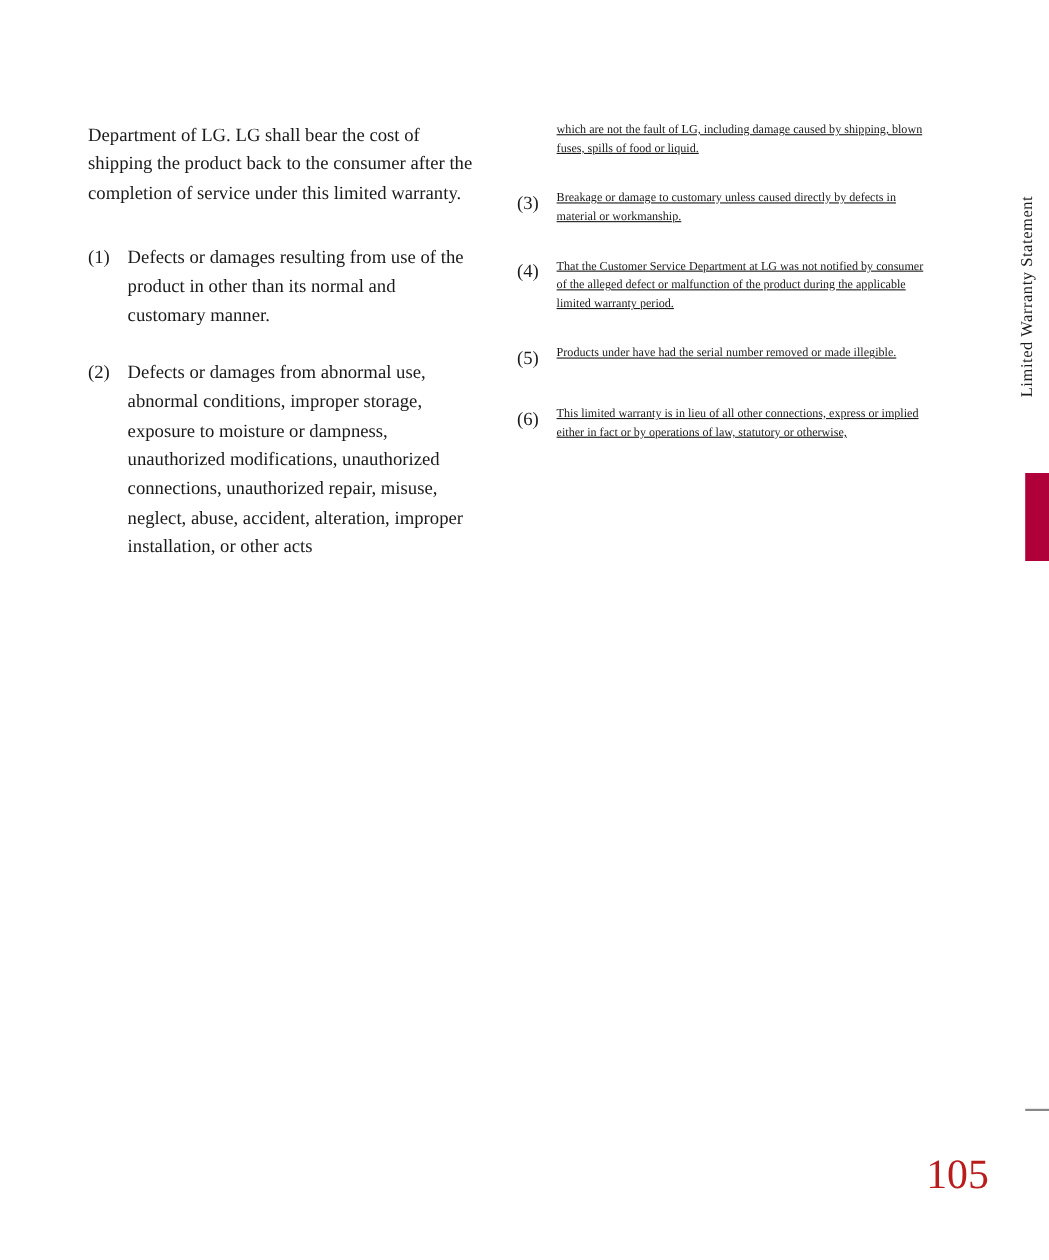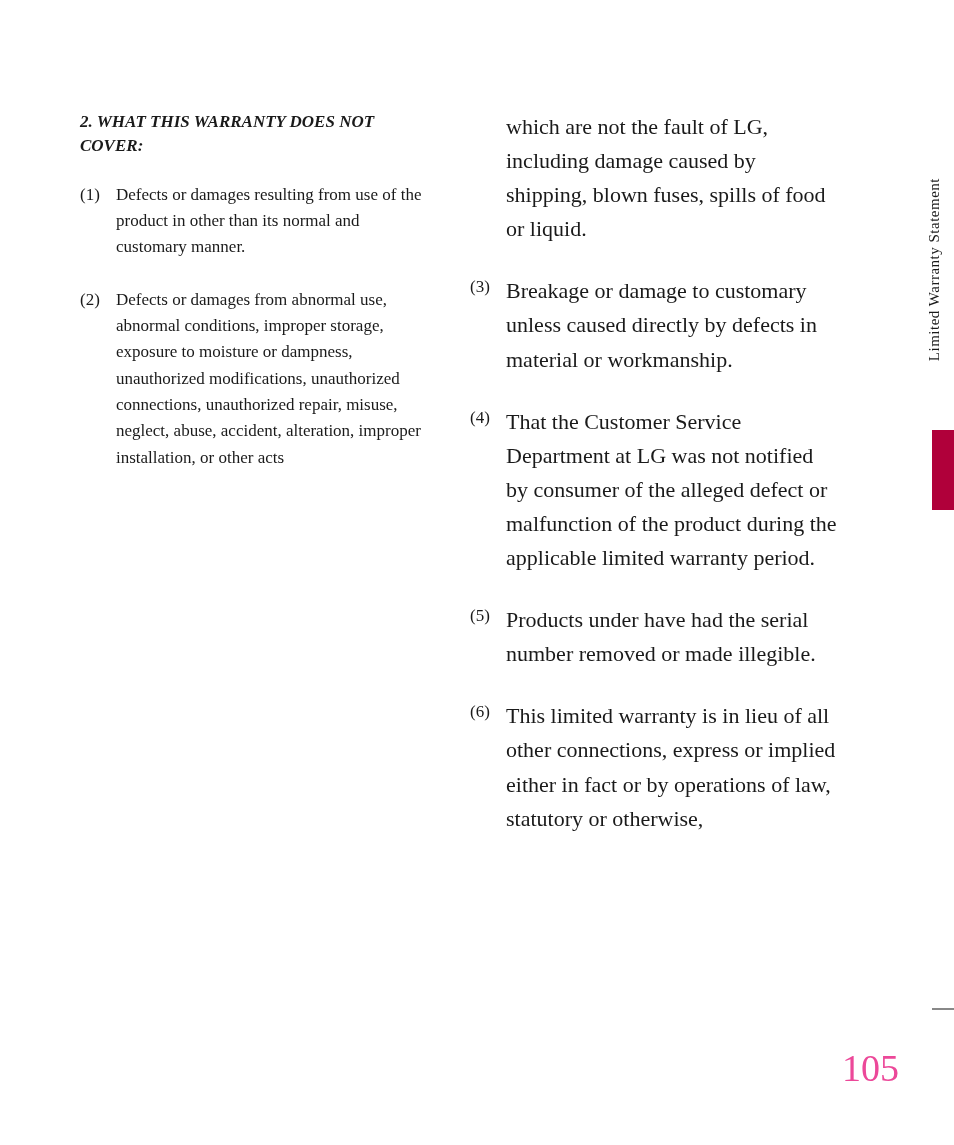--- a/index.html
+++ b/index.html
@@ -89,23 +89,24 @@
       align-items: flex-start;
     }
 
     .right-list-number {
       min-width: 36px;
       font-size: 17px;
       line-height: 1.55;
     }
 
     .right-list-text {
-      font-size: 22px;
+      font-size: 11px;
       line-height: 1.55;
       flex: 1;
+      text-decoration: underline;
     }
 
     .sidebar {
       width: 48px;
       position: relative;
       display: flex;
       flex-direction: column;
       align-items: center;
       justify-content: flex-end;
       padding-bottom: 80px;
@@ -148,34 +149,36 @@
       height: 2px;
       background-color: #888;
     }
 
     .page-number {
       position: absolute;
       right: 55px;
       bottom: 48px;
       font-size: 38px;
       font-weight: normal;
-      color: #ec4899;
+      color: #b91c1c;
     }
   </style>
 </head>
 <body>
 
 <div class="page-container">
   <div class="content-area">
     <div class="main-content">
 
       <div class="left-column">
 
-
-        <div class="section-heading">2. WHAT THIS WARRANTY DOES NOT COVER:</div>
+        <div class="intro-text">
+          <span>Department of LG. LG shall bear the cost of shipping the product back to the consumer after the completion of service under this limited warranty.</span>
+        </div>
+
 
         <div class="list-item">
           <span class="list-number">(1)</span>
           <span class="list-text">Defects or damages resulting from use of the product in other than its normal and customary manner.</span>
         </div>
 
         <div class="list-item">
           <span class="list-number">(2)</span>
           <span class="list-text">Defects or damages from abnormal use, abnormal conditions, improper storage, exposure to moisture or dampness, unauthorized modifications, unauthorized connections, unauthorized repair, misuse, neglect, abuse, accident, alteration, improper installation, or other acts</span>
         </div>

